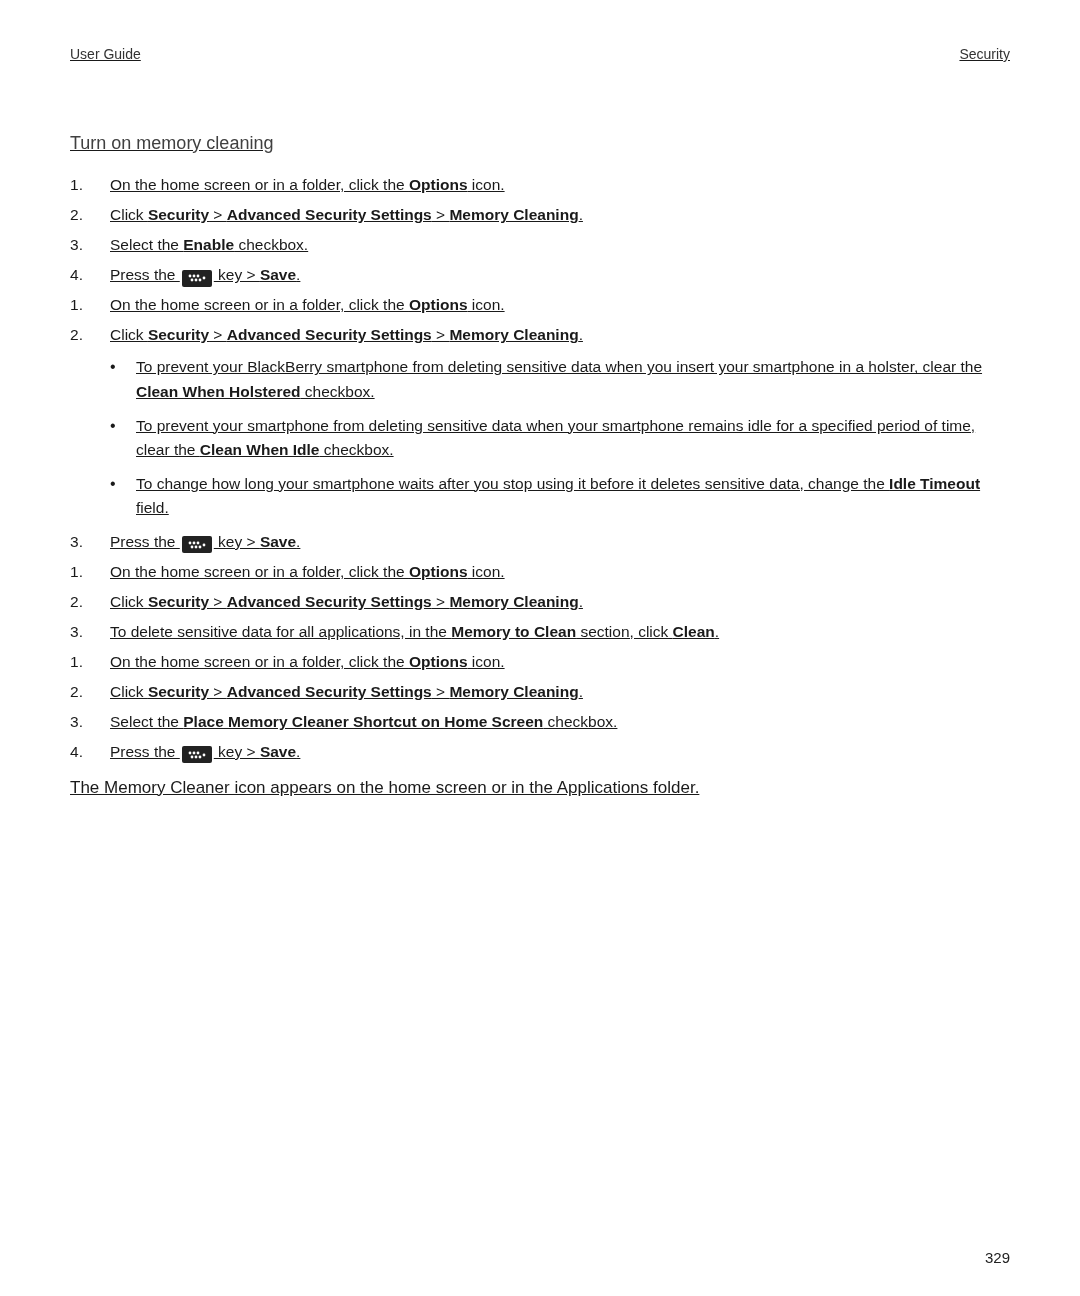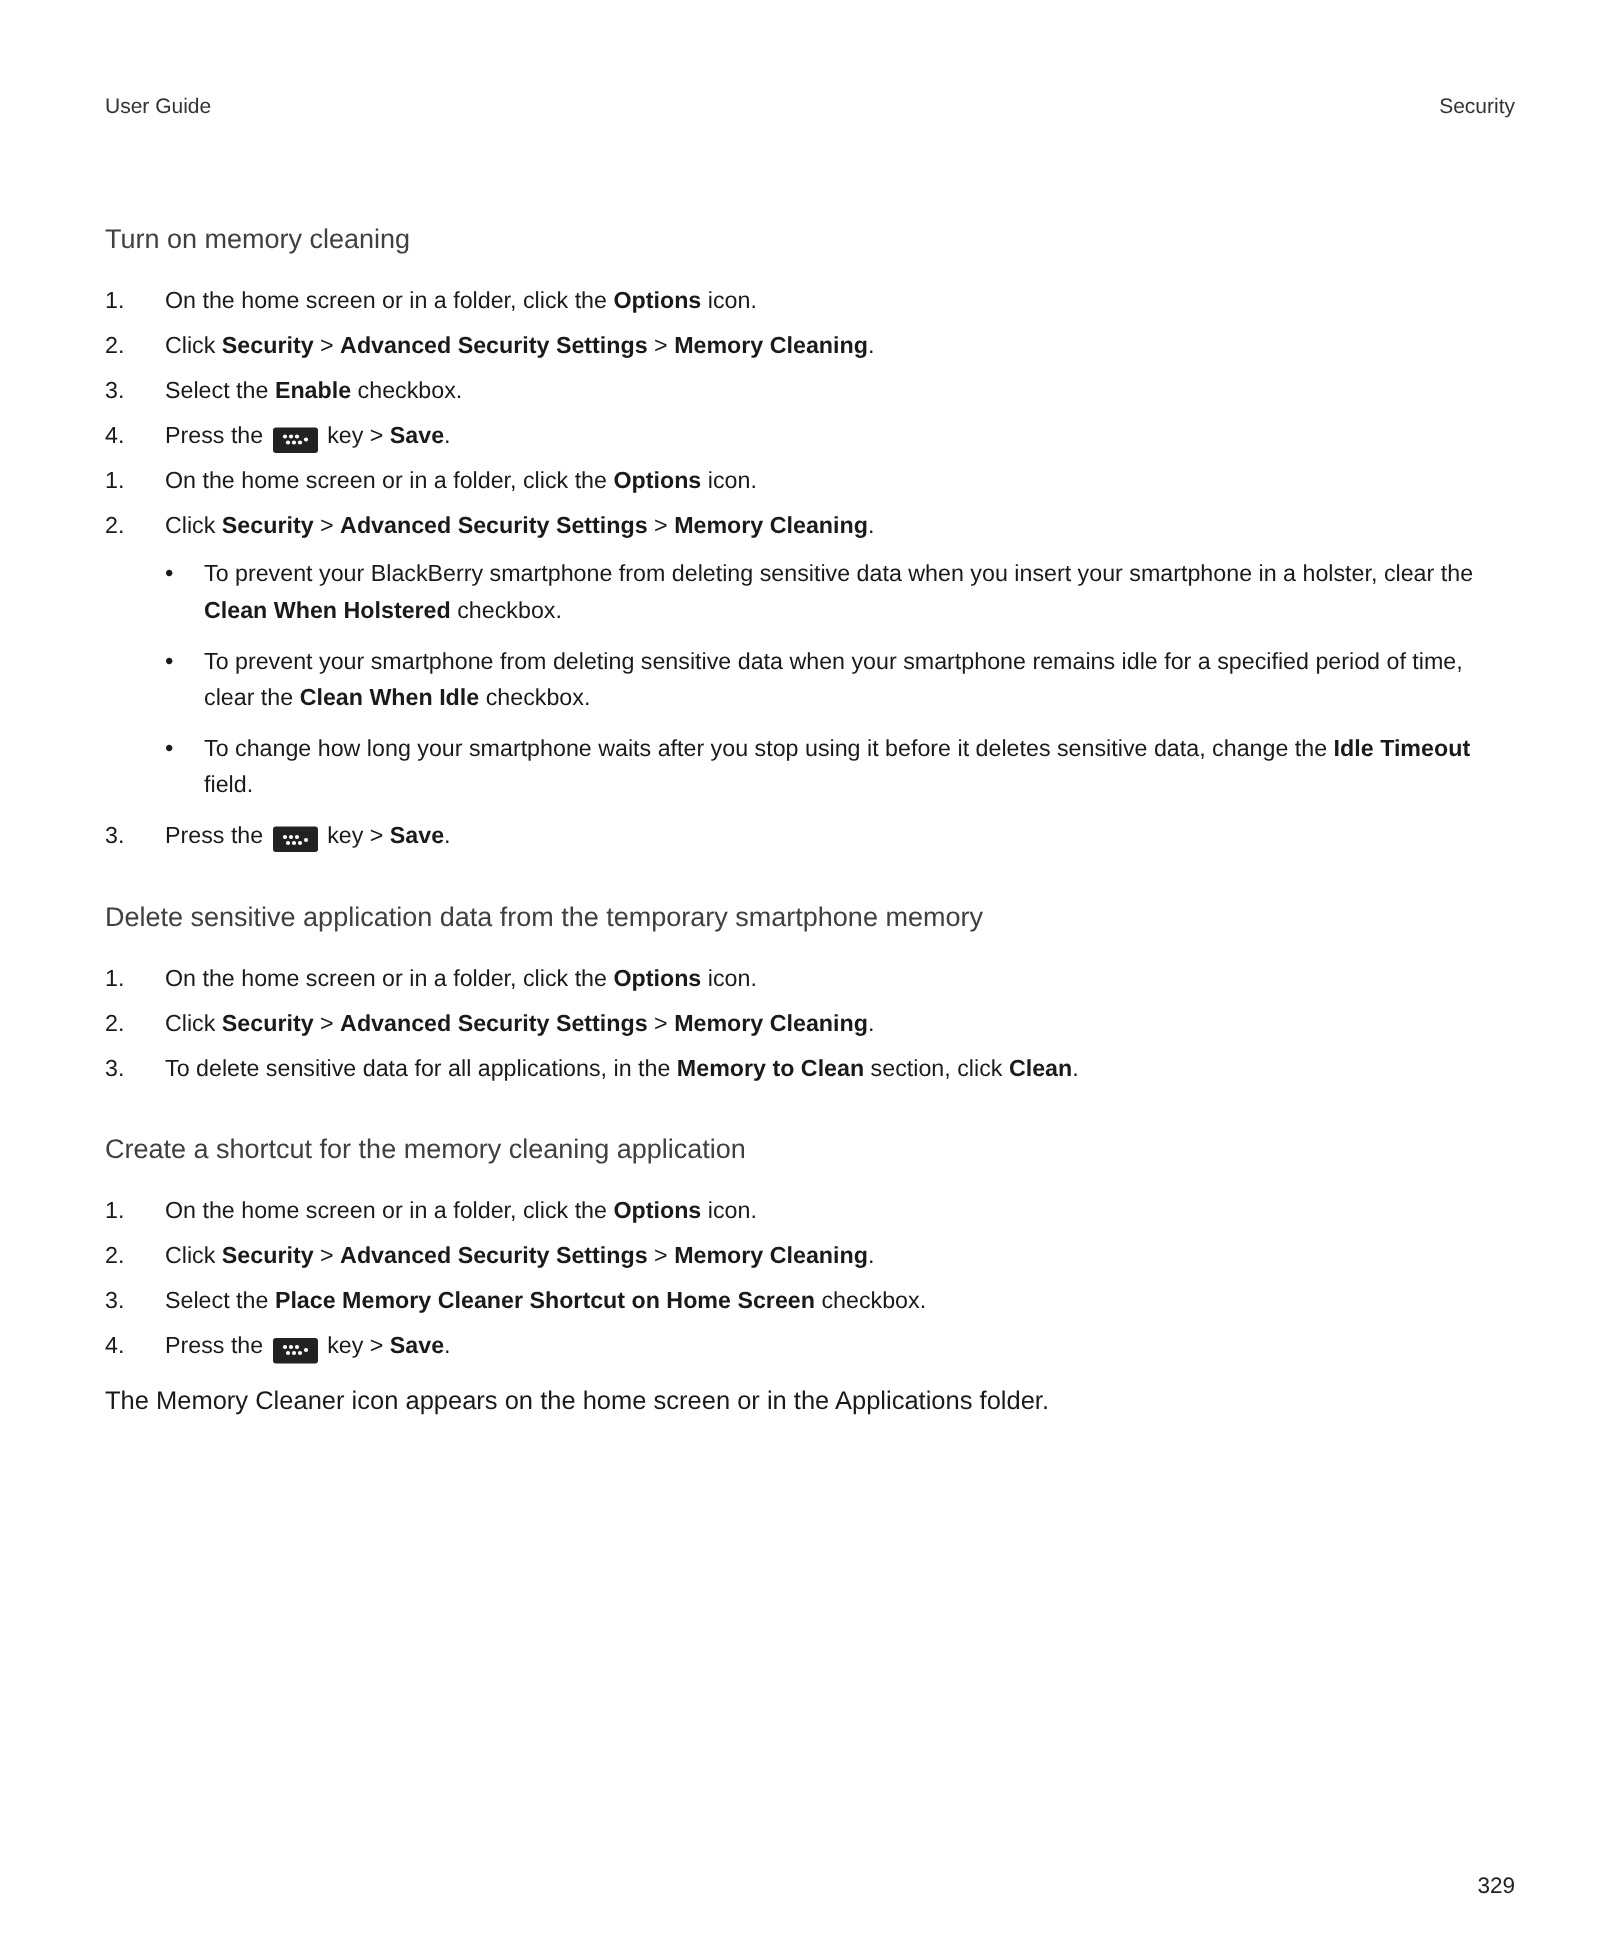--- a/index.html
+++ b/index.html
@@ -7,22 +7,23 @@
     margin: 0;
     padding: 0;
     background: #ffffff;
     font-family: Arial, Helvetica, sans-serif;
     color: #1a1a1a;
     width: 1080px;
   }
   .page {
     width: 1080px;
     min-height: 1296px;
-    padding: 62px 70px 50px 70px;
+    padding: 46px 70px 50px 70px;
     position: relative;
+    text-decoration: underline;
   }
   .header-row {
     display: flex;
     justify-content: space-between;
     font-size: 14px;
     color: #333;
     margin-bottom: 70px;
   }
   h2.section-title {
     font-size: 18px;
@@ -143,28 +144,26 @@
               <circle cx="11" cy="3" r="1.4"></circle>
               <circle cx="5" cy="7" r="1.4"></circle>
               <circle cx="9" cy="7" r="1.4"></circle>
               <circle cx="13" cy="7" r="1.4"></circle>
               <circle cx="17" cy="5" r="1.4"></circle>
             </g>
           </svg>
         </span><span> key &gt; </span><span class="b">Save</span><span>.</span></li>
   </ol>
 
-  <h2 class="section-title">Delete sensitive application data from the temporary smartphone memory</h2>
   <ol class="steps">
     <li><span>On the home screen or in a folder, click the </span><span class="b">Options</span><span> icon.</span></li>
     <li><span>Click </span><span class="b">Security</span><span> &gt; </span><span class="b">Advanced Security Settings</span><span> &gt; </span><span class="b">Memory Cleaning</span><span>.</span></li>
     <li><span>To delete sensitive data for all applications, in the </span><span class="b">Memory to Clean</span><span> section, click </span><span class="b">Clean</span><span>.</span></li>
   </ol>
 
-  <h2 class="section-title">Create a shortcut for the memory cleaning application</h2>
   <ol class="steps">
     <li><span>On the home screen or in a folder, click the </span><span class="b">Options</span><span> icon.</span></li>
     <li><span>Click </span><span class="b">Security</span><span> &gt; </span><span class="b">Advanced Security Settings</span><span> &gt; </span><span class="b">Memory Cleaning</span><span>.</span></li>
     <li><span>Select the </span><span class="b">Place Memory Cleaner Shortcut on Home Screen</span><span> checkbox.</span></li>
     <li><span>Press the </span><span class="icon-key">
           <svg width="20" height="10" viewBox="0 0 20 10">
             <g fill="#fff">
               <circle cx="3" cy="3" r="1.4"></circle>
               <circle cx="7" cy="3" r="1.4"></circle>
               <circle cx="11" cy="3" r="1.4"></circle>

